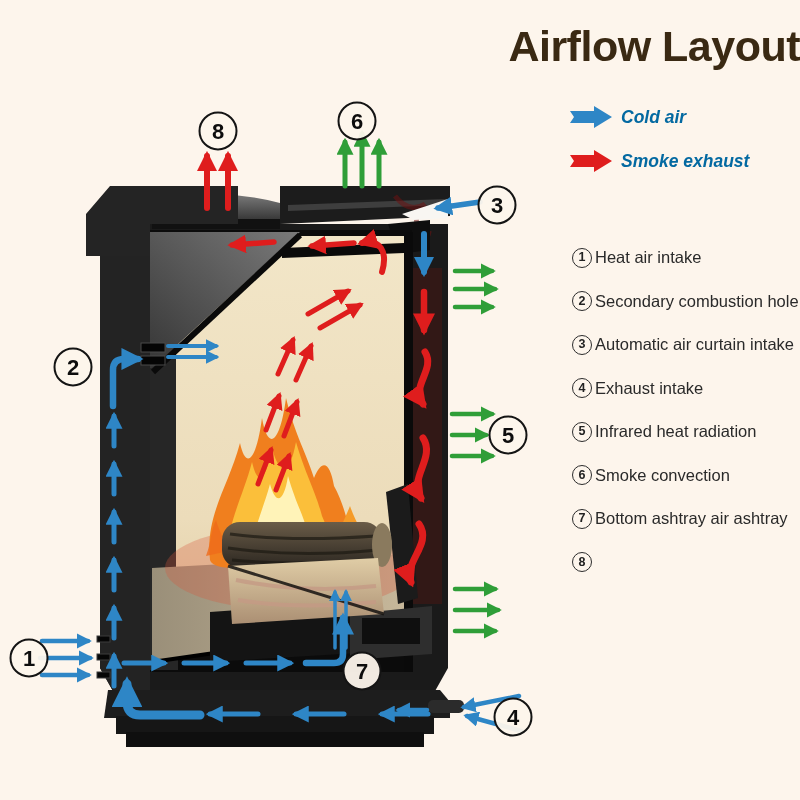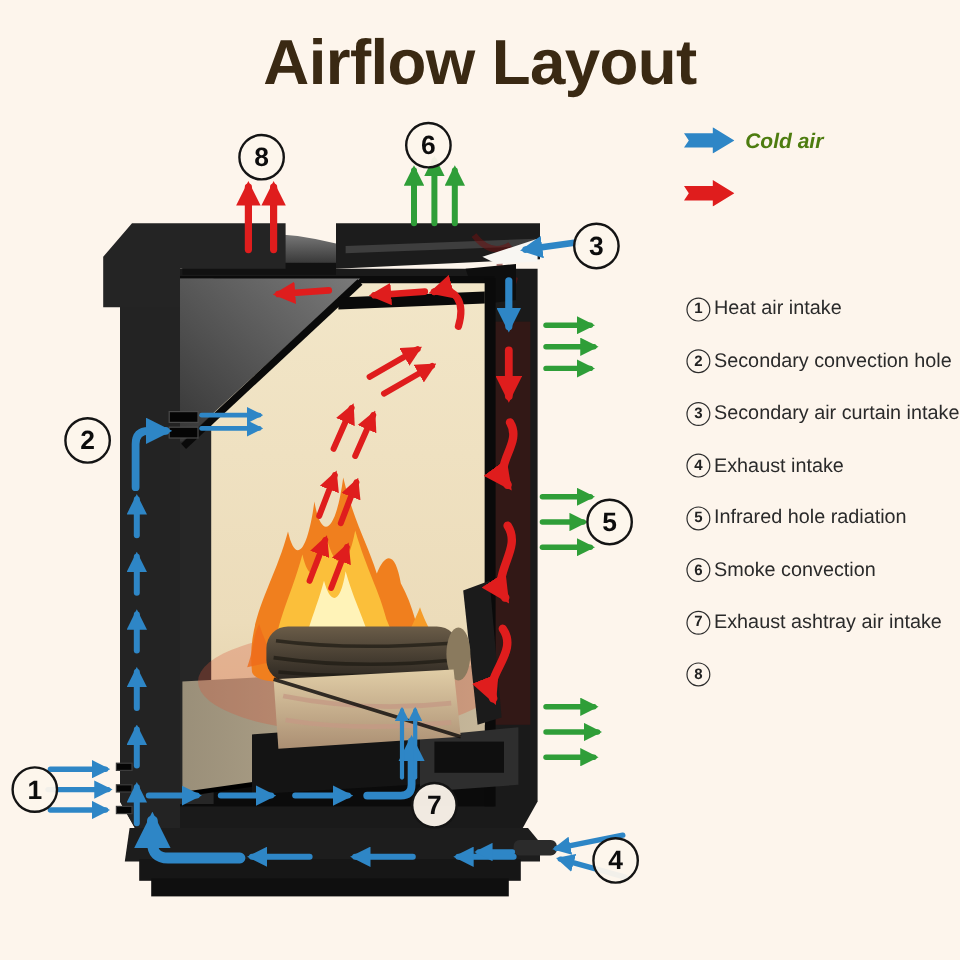--- a/index.html
+++ b/index.html
@@ -2,28 +2,28 @@
 <html style="--background: #fdf5ec; --title: #3a2913; --cold-air: #2e86c6; --hot-air: #2f9e38; --smoke: #df1d1d;"><head>
 <meta charset="utf-8">
 <style>
   :root{
     --background:#fdf5ec; --title:#3a2913;
     --cold-air:#2e86c6; --hot-air:#2f9e38; --smoke:#df1d1d;
   }
   html,body{margin:0;padding:0;}
   .page{position:relative;width:800px;height:800px;background:var(--background);
     overflow:hidden;font-family:"Liberation Sans",sans-serif;color:#222;}
-  .title{position:absolute;left:0;top:22px;width:800px;text-align:center;margin:0;
-    font-size:53px;font-weight:700;letter-spacing:-.5px;color:var(--title);z-index:5;}
+  .title{position:absolute;left:0;top:22px;width:800px;text-align:right;margin:0;
+    font-size:43px;font-weight:700;letter-spacing:-.5px;color:var(--title);z-index:5;}
   .diagram{position:absolute;left:0;top:0;z-index:1;}
   
   .legend{position:absolute;left:570px;top:104px;z-index:5;}
   .legend-row{display:flex;align-items:center;height:26px;margin-bottom:18px;}
   .legend-row svg{display:block;}
-  .legend-label{margin-left:9px;font-size:17.5px;font-weight:700;font-style:italic;color:#4d7c0f;}
+  .legend-label{margin-left:9px;font-size:17.5px;font-weight:700;font-style:italic;color:#0369a1;}
   
   .callout-list{position:absolute;left:572px;top:243px;z-index:5;list-style:none;margin:0;padding:0;}
   .callout-list li{display:flex;align-items:center;height:29px;margin-bottom:14.5px;
     font-size:16.5px;color:#2a2a2a;white-space:nowrap;}
   .num{flex:0 0 auto;display:inline-flex;width:18px;height:18px;border:1.4px solid #2c2c2c;
     border-radius:50%;align-items:center;justify-content:center;font-size:12.5px;
     font-weight:700;color:#222;margin-right:3px;line-height:1;}
   
   .co{position:absolute;width:35px;height:35px;border:2.6px solid #141414;border-radius:50%;
     background:rgba(253,245,236,.95);display:flex;align-items:center;justify-content:center;
@@ -242,50 +242,51 @@
     <div class="legend-row">
       <svg width="42" height="22" viewBox="0 0 42 22">
         <polygon points="0,5 24,5 24,0 42,11 24,22 24,17 0,17 4,11" fill="#2e86c6"></polygon>
       </svg>
       <span class="legend-label">Cold air</span>
     </div>
     <div class="legend-row">
       <svg width="42" height="22" viewBox="0 0 42 22">
         <polygon points="0,5 24,5 24,0 42,11 24,22 24,17 0,17 4,11" fill="#df1d1d"></polygon>
       </svg>
+      <span class="legend-label">Smoke exhaust</span>
     </div>
   </div>
 
   <ol class="callout-list">
     <li>
       <span class="num">1</span>
       <span>Heat air intake</span>
       </li>
     <li>
       <span class="num">2</span>
-      <span>Secondary convection hole</span>
+      <span>Secondary combustion hole</span>
       </li>
     <li>
       <span class="num">3</span>
-      <span>Secondary air curtain intake</span>
+      <span>Automatic air curtain intake</span>
       </li>
     <li>
       <span class="num">4</span>
       <span>Exhaust intake</span>
       </li>
     <li>
       <span class="num">5</span>
-      <span>Infrared hole radiation</span>
+      <span>Infrared heat radiation</span>
       </li>
     <li>
       <span class="num">6</span>
       <span>Smoke convection</span>
       </li>
     <li>
       <span class="num">7</span>
-      <span>Exhaust ashtray air intake</span>
+      <span>Bottom ashtray air ashtray</span>
       </li>
     <li>
       <span class="num">8</span>
       </li>
   </ol>
 
 </div>
 
 </body></html>

